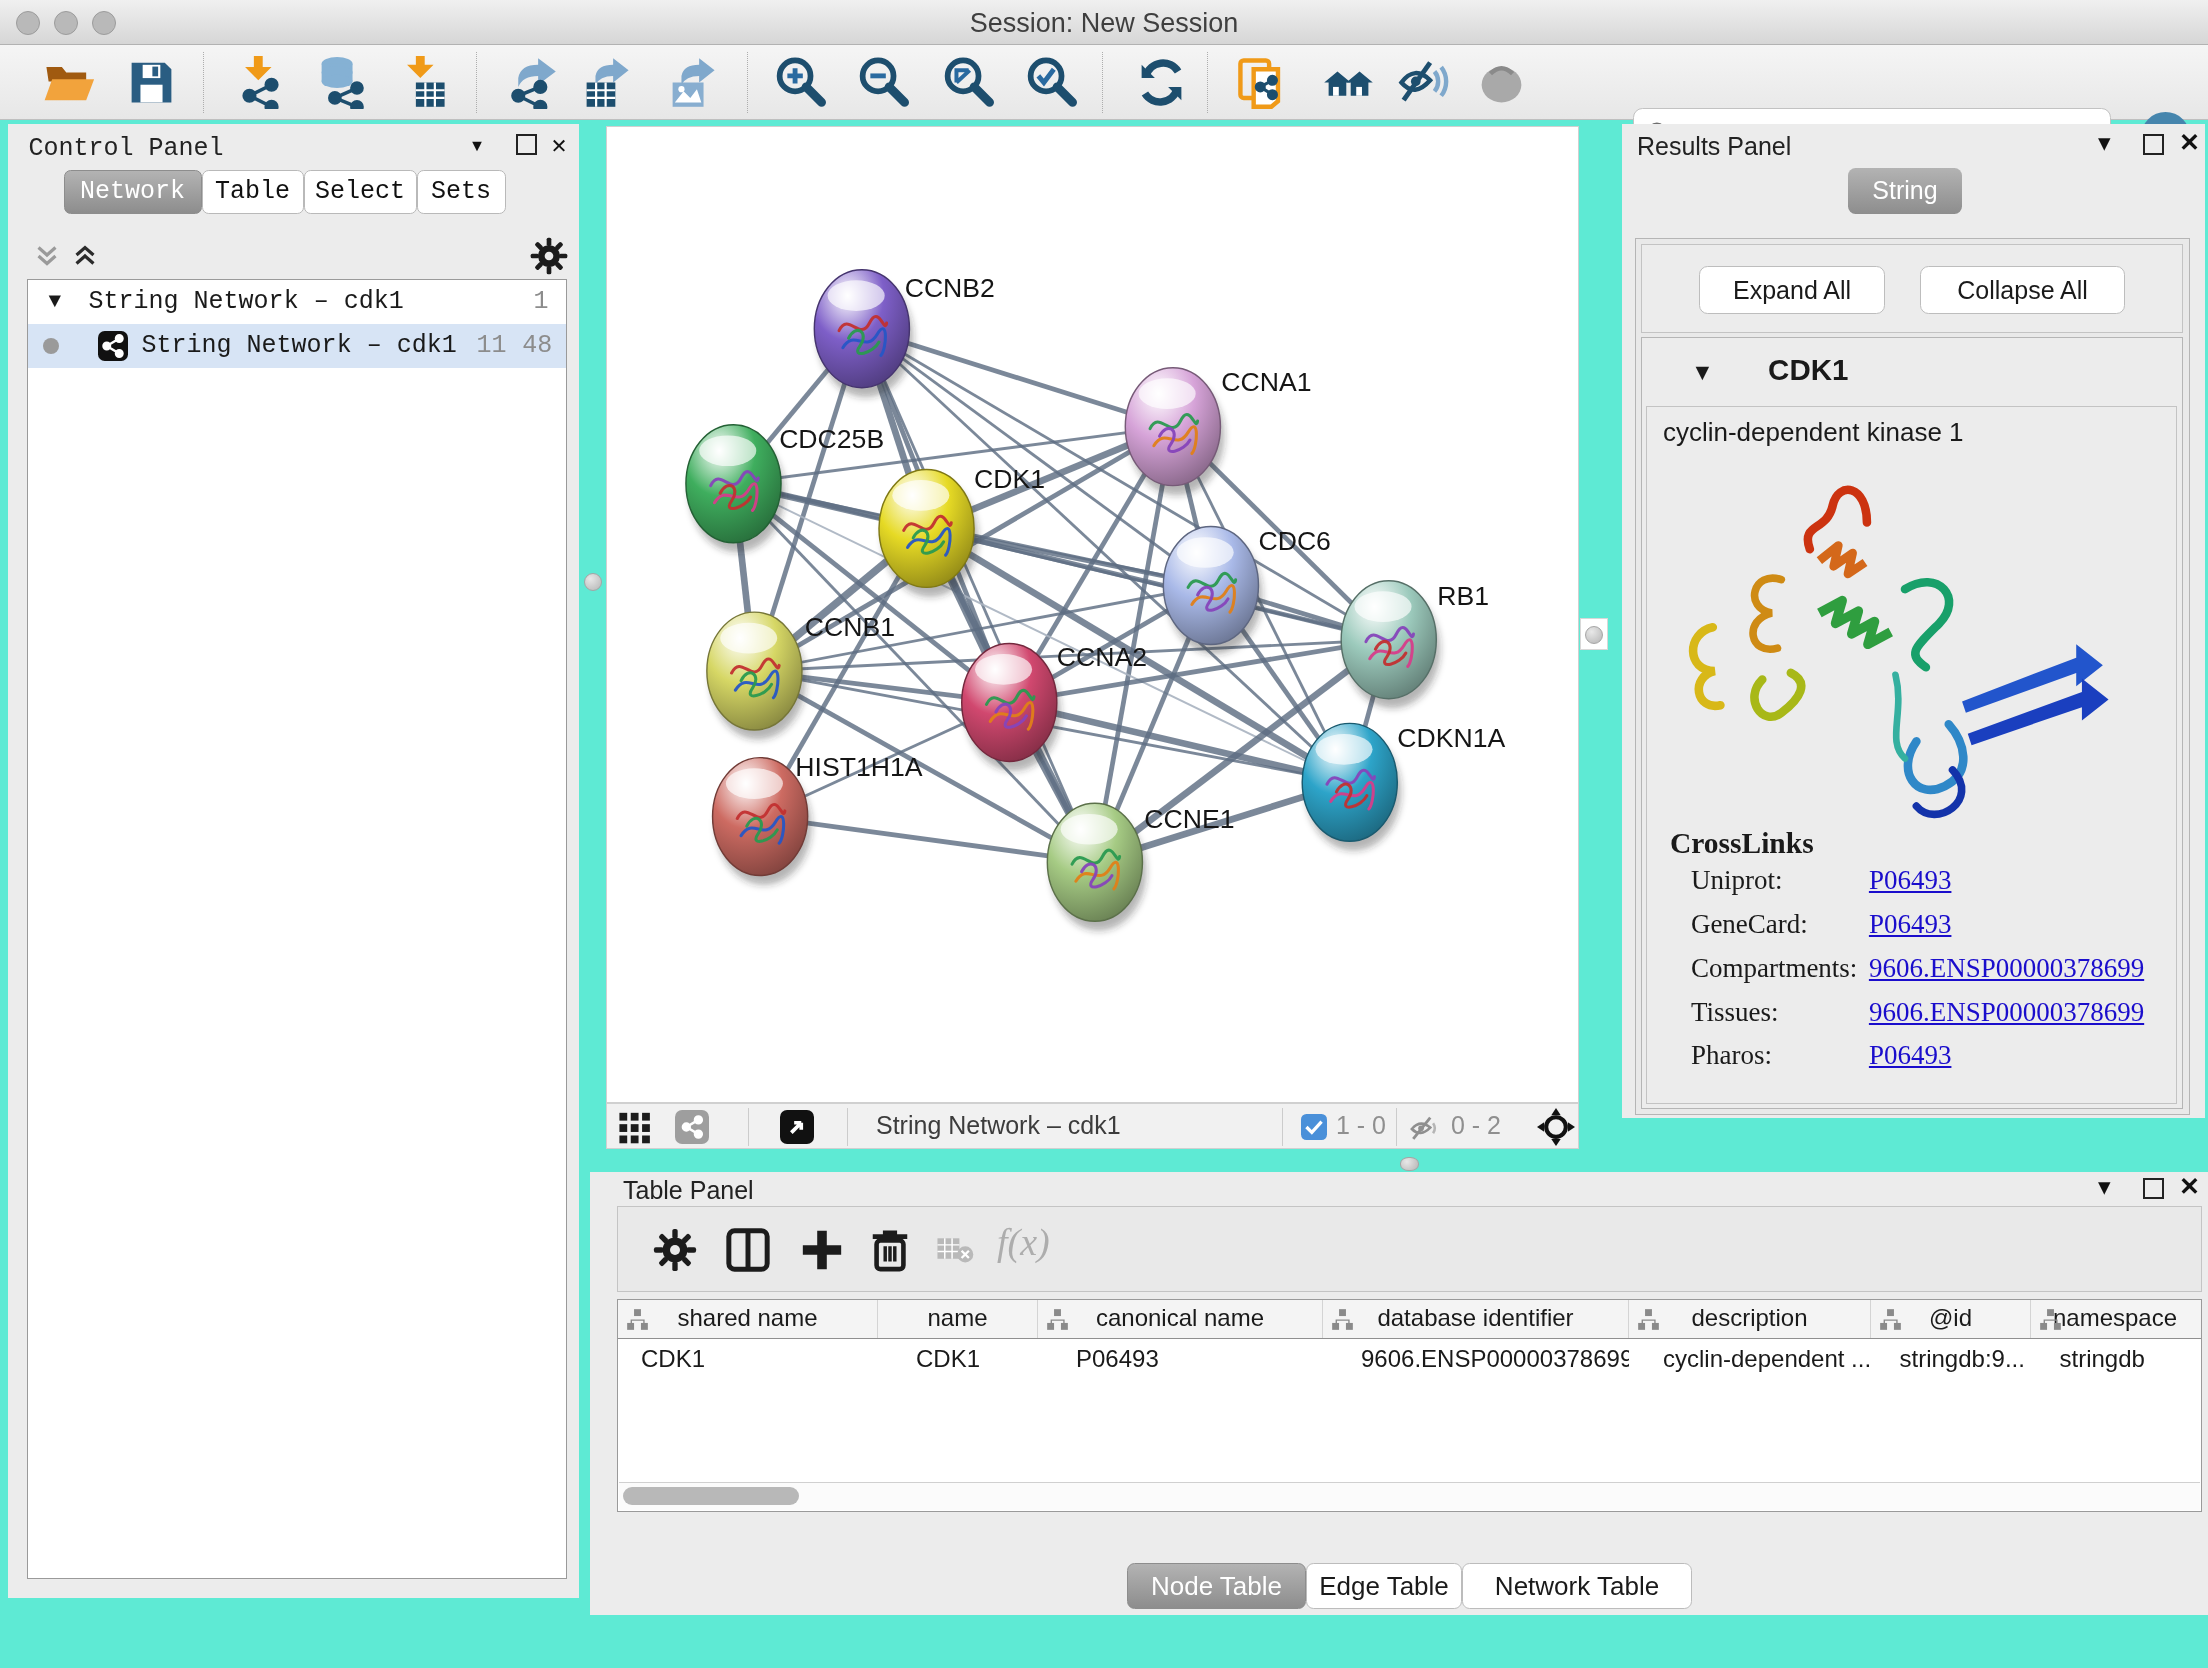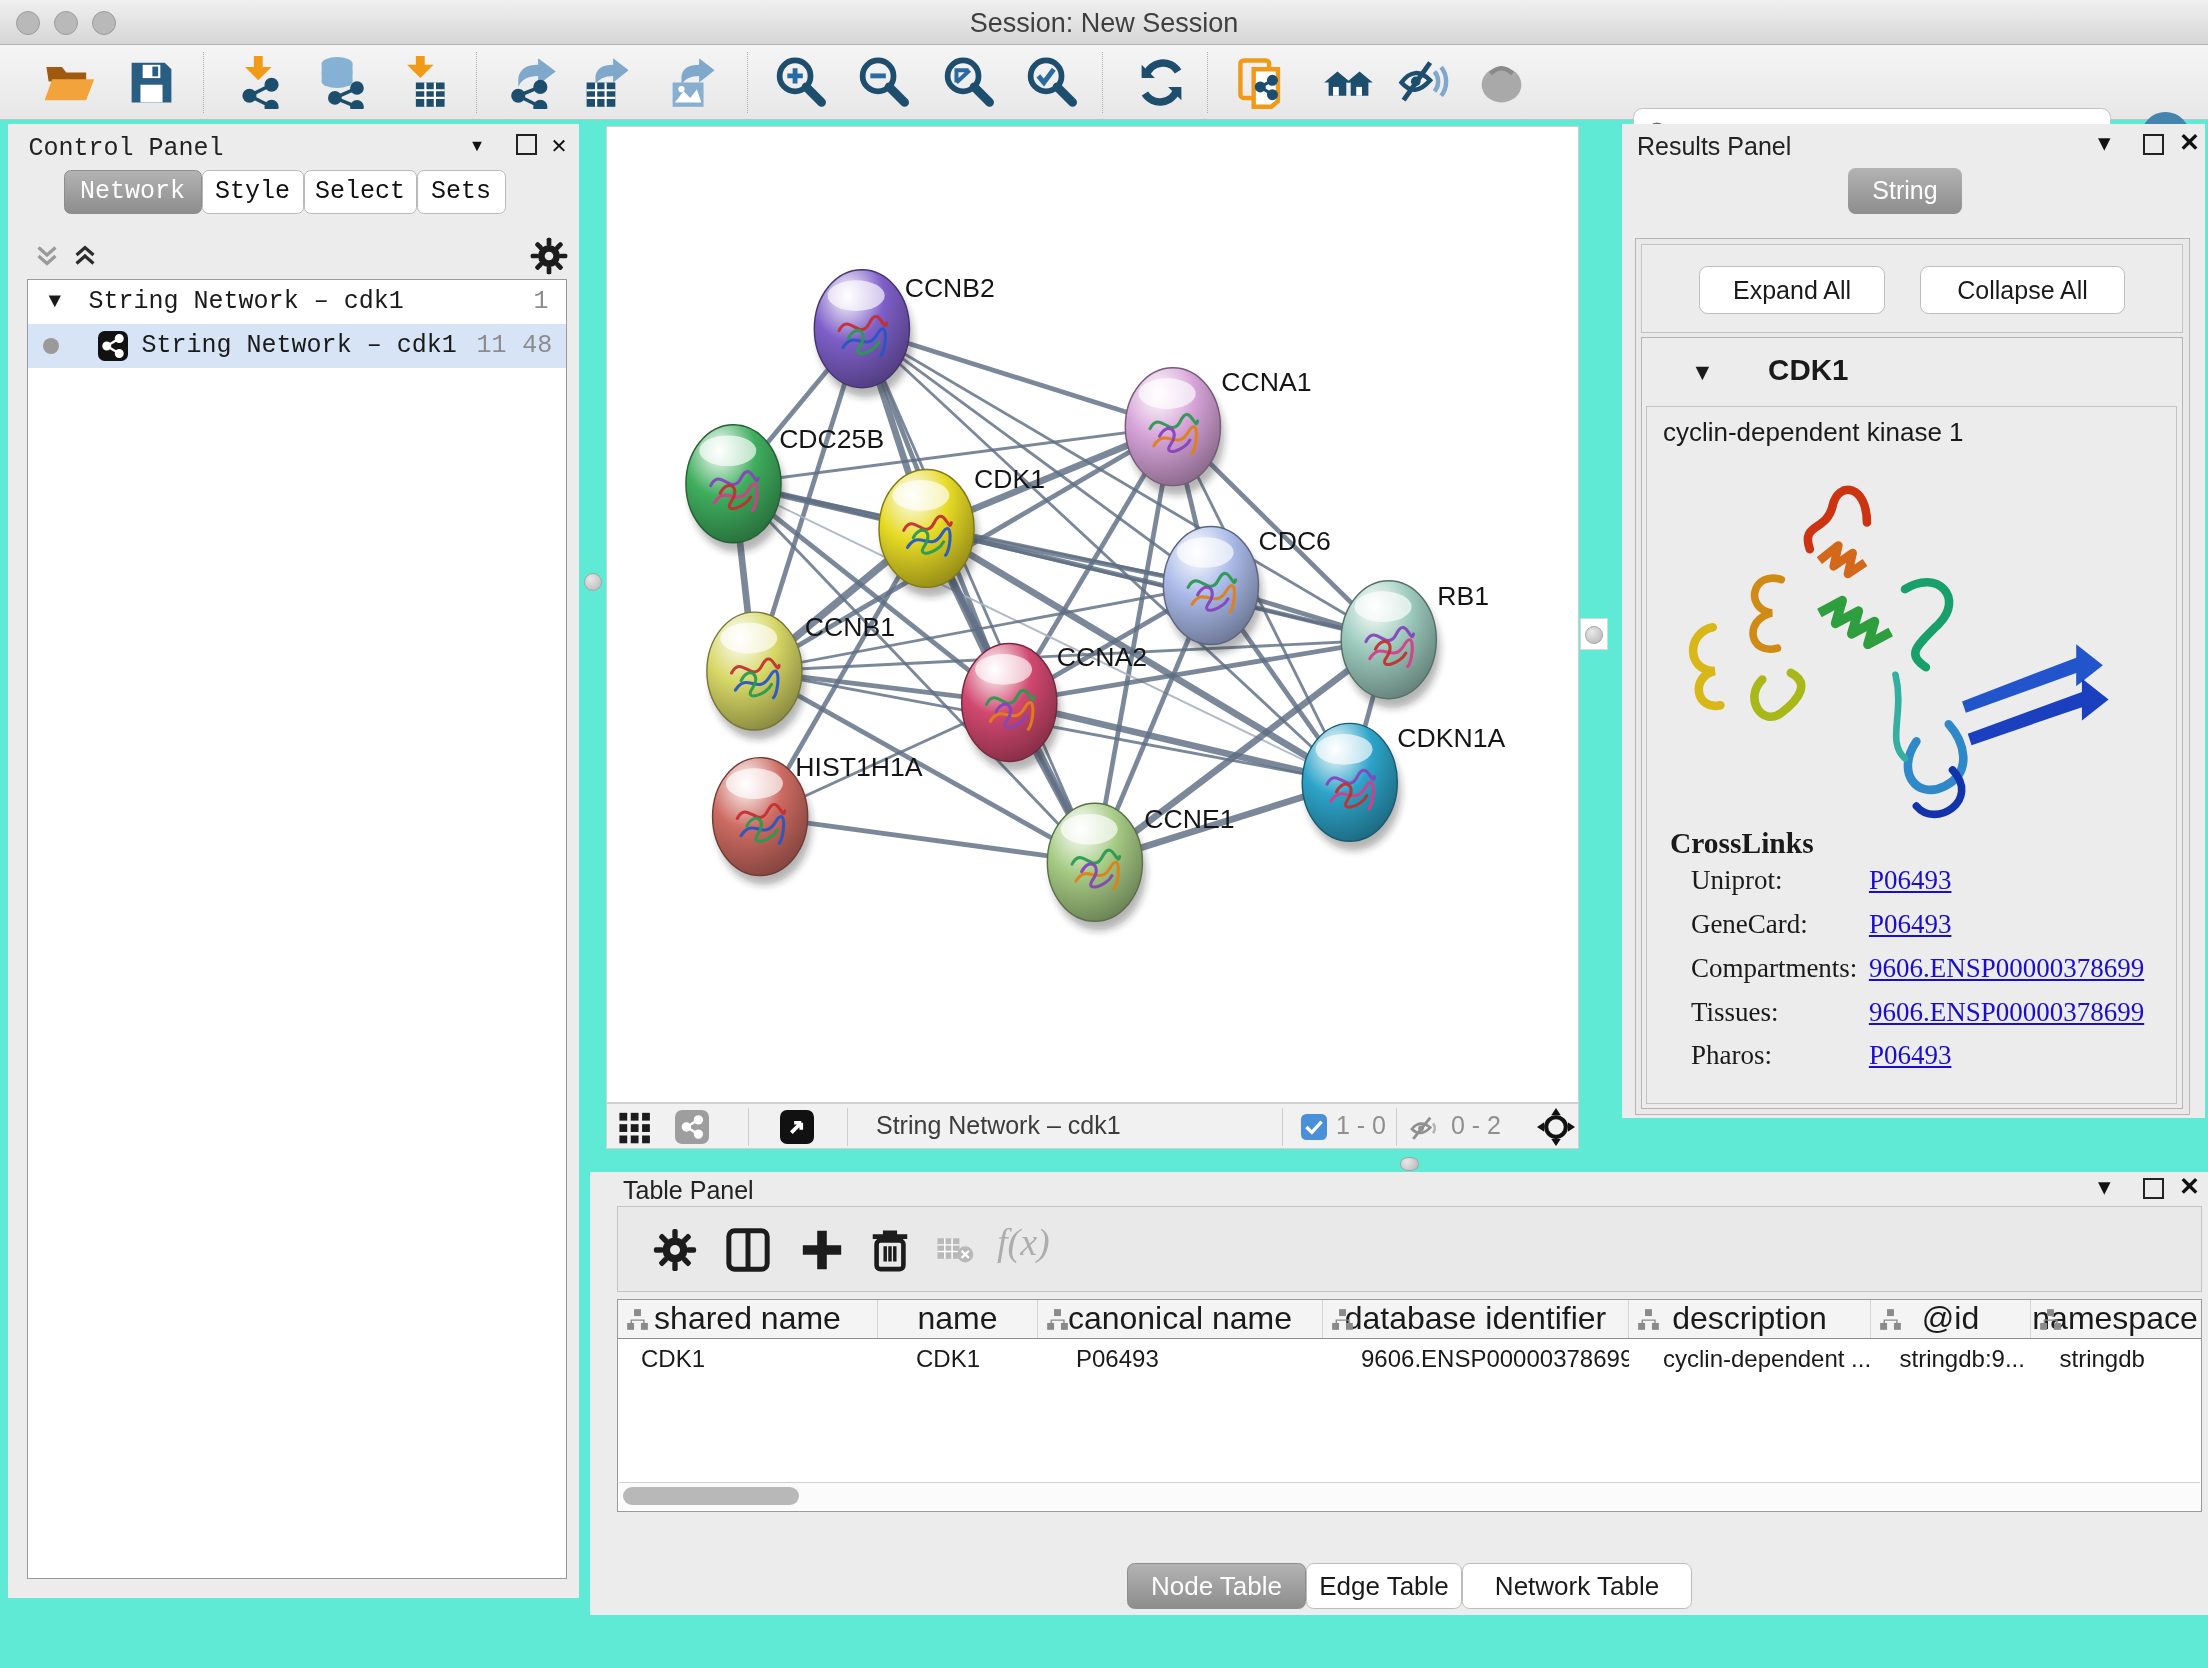--- a/index.html
+++ b/index.html
@@ -70,21 +70,21 @@
   .xlink{color:#1a0dcc;text-decoration:underline;}
   .xrow{position:absolute;font-size:27px;}
   
   #table-panel{position:absolute;left:590px;top:1172px;width:1619px;height:443px;background:#ececec;}
   .ttoolbar{position:absolute;left:27px;top:34px;width:1585px;height:86px;background:#e9e9e9;
     border:1px solid #c4c4c4;box-sizing:border-box;}
   .tti{position:absolute;top:20px;width:46px;height:46px;}
   .tbl{position:absolute;left:27px;top:127px;width:1585px;height:213px;background:#fff;
     border:1.9px solid #9a9a9a;box-sizing:border-box;}
   .thead{display:flex;height:38px;background:#f4f4f4;border-bottom:1.9px solid #8f8f8f;}
-  .th{position:relative;box-sizing:border-box;border-right:1px solid #d4d4d4;font-size:32px;
+  .th{position:relative;box-sizing:border-box;border-right:1px solid #d4d4d4;font-size:24px;
     line-height:36px;text-align:center;overflow:hidden;white-space:nowrap;}
   .th svg{position:absolute;left:7.6px;top:7.6px;width:23px;height:23px;}
   .trd{display:flex;height:40px;}
   .td{box-sizing:border-box;padding-left:23px;font-size:24px;line-height:40px;overflow:hidden;
     white-space:nowrap;}
   .hscroll{position:absolute;left:28.5px;top:310px;width:1581px;height:27px;background:#fbfbfb;
     border-top:1px solid #d0d0d0;}
   .hthumb{position:absolute;left:4.8px;top:3.8px;width:176px;height:18px;border-radius:9.5px;background:#b8b8b8;}
   .btab{position:absolute;top:391px;height:46px;background:#fff;border:1px solid #bcbcbc;border-radius:7.6px;
     font-size:26px;text-align:center;line-height:44px;box-sizing:border-box;}
@@ -285,21 +285,21 @@
     <div class="helpbtn">?</div>
   </div>
 
   <div id="control-panel">
     <div class="panel-title" style="position:absolute;left:21px;top:9.5px">Control Panel</div>
     <div class="pctl" style="left:462px;top:5.7px">▾</div>
     <div class="pctl" style="left:508px;top:9.5px"><span class="pbox"></span></div>
     <div class="pctl" style="left:544px;top:5.7px;font-weight:bold">✕</div>
 
     <div class="tab sel" style="left:56px;top:46px;width:138px">Network</div>
-    <div class="tab" style="left:194px;top:46px;width:102px">Style</div>
+    <div class="tab" style="left:194px;top:46px;width:102px">Table</div>
     <div class="tab" style="left:296px;top:46px;width:113px">Select</div>
     <div class="tab" style="left:409px;top:46px;width:89px">Sets</div>
 
     <svg style="position:absolute;left:23px;top:116px;width:32px;height:32px" viewBox="0 0 34 34" width="32" height="32">
         <g fill="none" stroke="#9a9a9a" stroke-width="3.4">
           <path d="M8 8l9 8 9-8"></path>
           <path d="M8 17l9 8 9-8"></path>
         </g>
       </svg>
     <svg style="position:absolute;left:61px;top:116px;width:32px;height:32px" viewBox="0 0 34 34" width="32" height="32">

